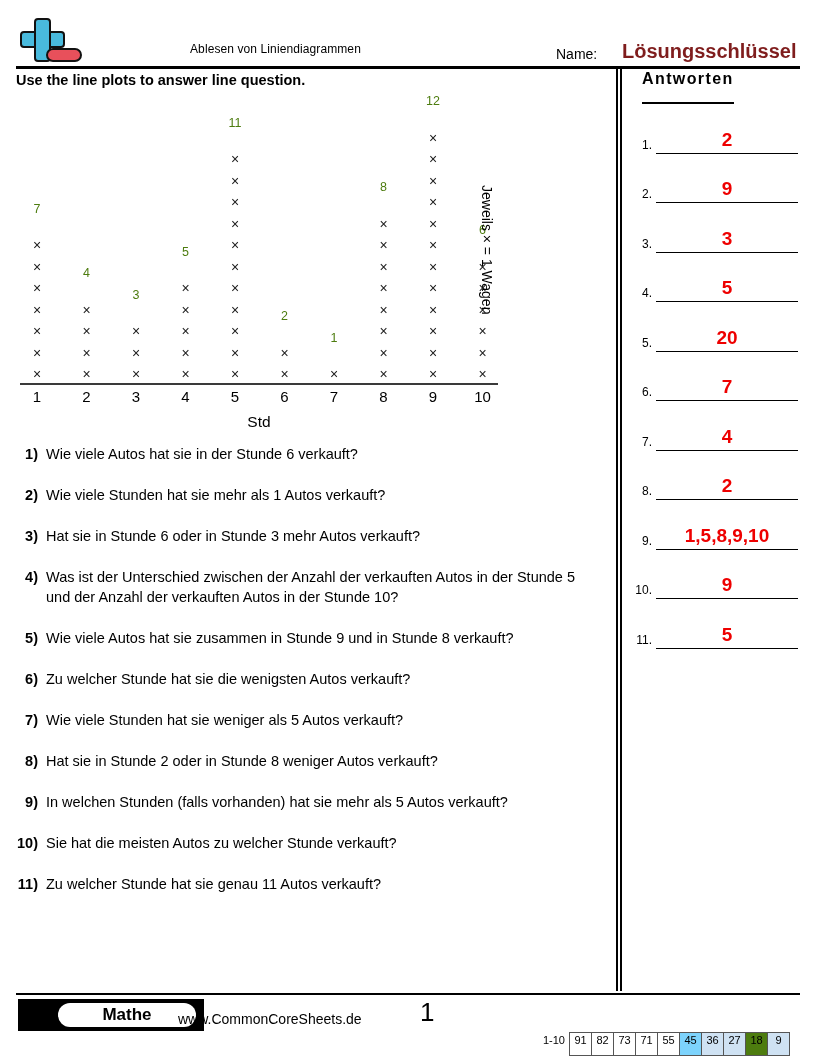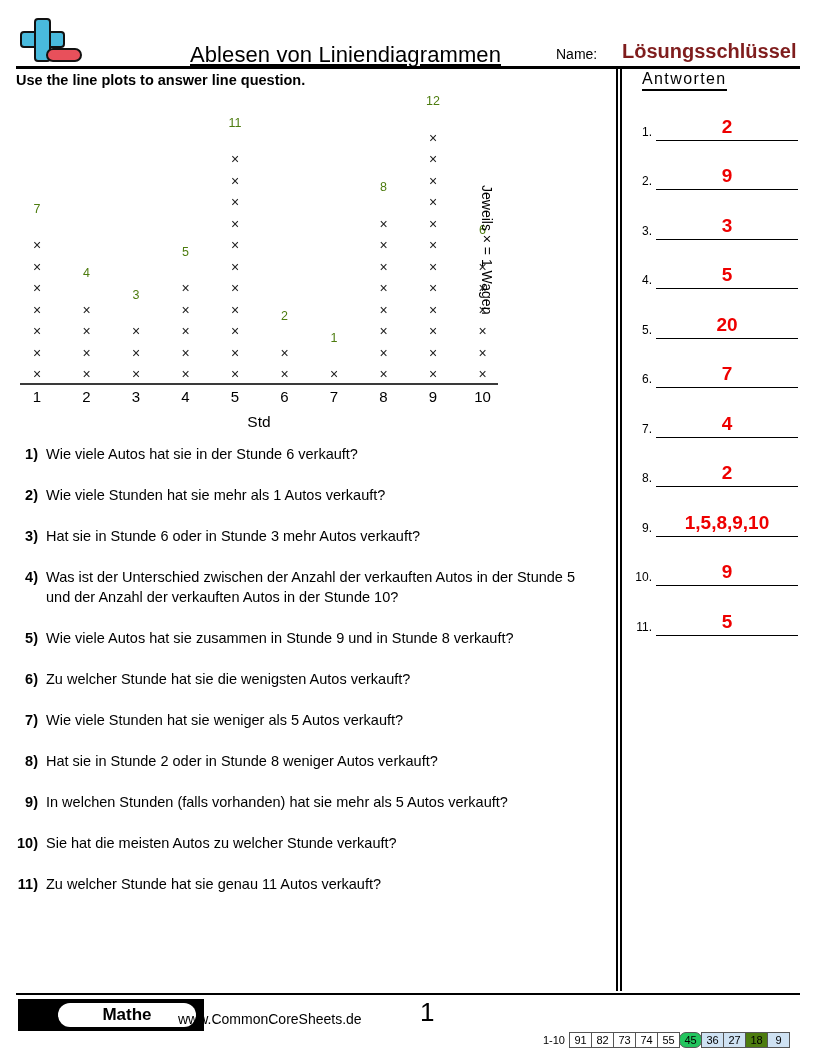--- a/index.html
+++ b/index.html
@@ -56,24 +56,23 @@
     background: #e8505b;
     border: 2.5px solid #111;
     border-radius: 7px;
     box-sizing: border-box;
   }
 
   #title {
     position: absolute;
     left: 190px;
     top: 42px;
-    font-size: 22px;
+    font-size: 12px;
     letter-spacing: 0.1px;
     white-space: nowrap;
-    text-decoration: underline;
   }
   #name-label {
     position: absolute;
     left: 556px;
     top: 46px;
     font-size: 14px;
   }
   #answer-key-name {
     position: absolute;
     left: 622px;
@@ -201,26 +200,26 @@
   
   #answers {
     position: absolute;
     left: 628px;
     top: 70px;
     width: 176px;
   }
   #answers-header {
     text-align: center;
     font-size: 16px;
-    font-weight: normal;
+    font-weight: bold;
     letter-spacing: 1.4px;
     border-bottom: 2px solid #000;
     display: inline-block;
     margin-left: 14px;
-    padding-bottom: 1px;
+    padding-bottom: 14px;
   }
   .ans-row {
     position: relative;
     height: 49.5px;
   }
   .ans-num {
     position: absolute;
     left: 0;
     bottom: 2px;
     font-size: 12px;
@@ -312,21 +311,21 @@
     padding-right: 5px;
     box-sizing: border-box;
     font-size: 11px;
     line-height: 16px;
   }
   .score-cells {
     display: flex;
   }
   .score-cell {
     width: 23px;
-    height: 16px;
+    height: 24px;
     line-height: 15px;
     text-align: center;
     border: 1px solid #555;
     margin-left: -1px;
     box-sizing: border-box;
     font-size: 11px;
     background: #fff;
   }
   .score-cell.hl {
     background: #cfe2f3;
@@ -551,23 +550,23 @@
   </div>
   <div id="site-url">www.CommonCoreSheets.de</div>
   <div id="page-number">1</div>
   <div id="score-table">
       <div class="score-row">
         <div class="score-label">1-10</div>
         <div class="score-cells">
           <div class="score-cell">91</div>
           <div class="score-cell">82</div>
           <div class="score-cell">73</div>
-          <div class="score-cell">74</div>
+          <div class="score-cell">71</div>
           <div class="score-cell">55</div>
-          <div class="score-cell hl" style="background: #22c55e; border-radius: 7px;">45</div>
+          <div class="score-cell hl" style="background: #7dd3fc;">45</div>
           <div class="score-cell hl" style="background: rgb(207, 226, 243);">36</div>
           <div class="score-cell hl" style="background: rgb(207, 226, 243);">27</div>
           <div class="score-cell hl" style="background: #4d7c0f;">18</div>
           <div class="score-cell hl" style="background: rgb(207, 226, 243);">9</div>
         </div>
       </div>
       <div class="score-row">
         <div class="score-label">11</div>
         <div class="score-cells">
           <div class="score-cell hl" style="background: rgb(207, 226, 243);">0</div>

